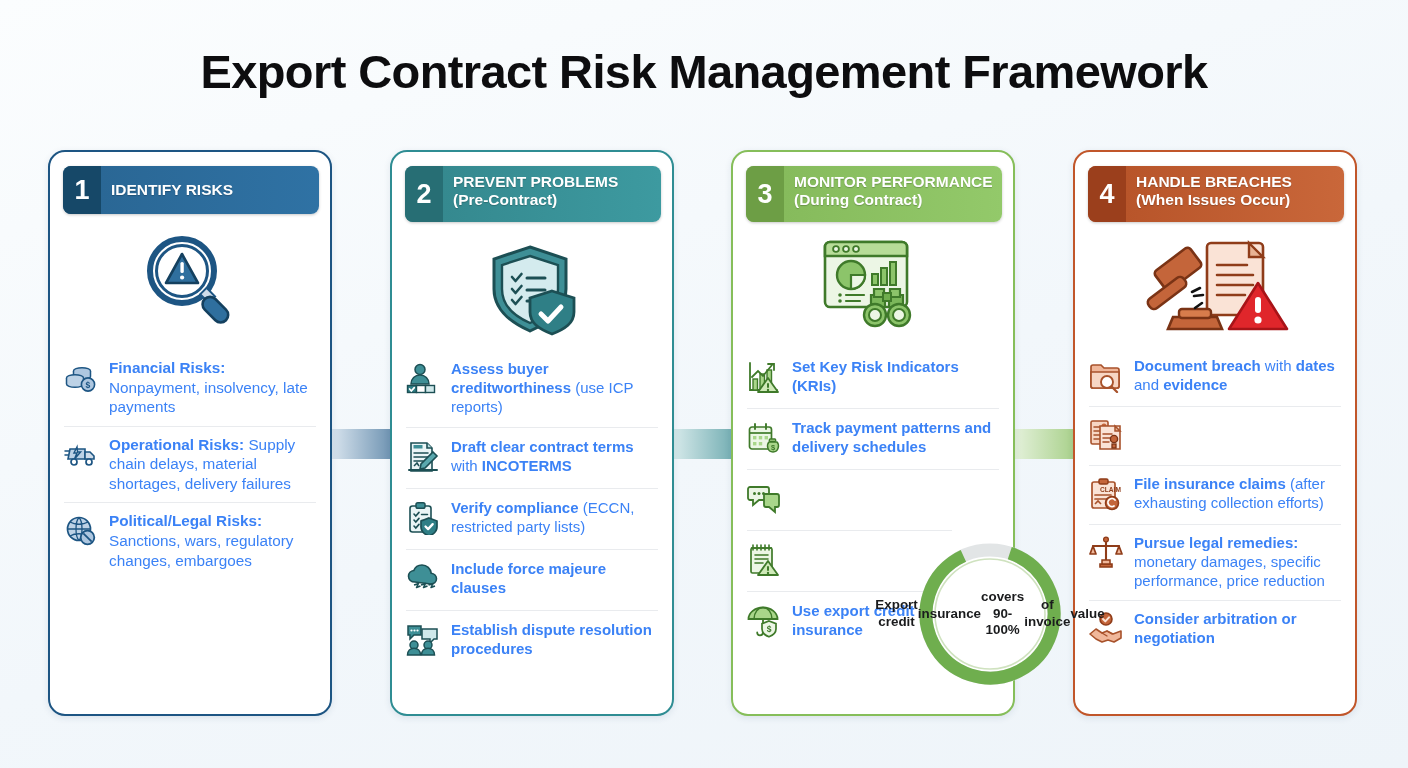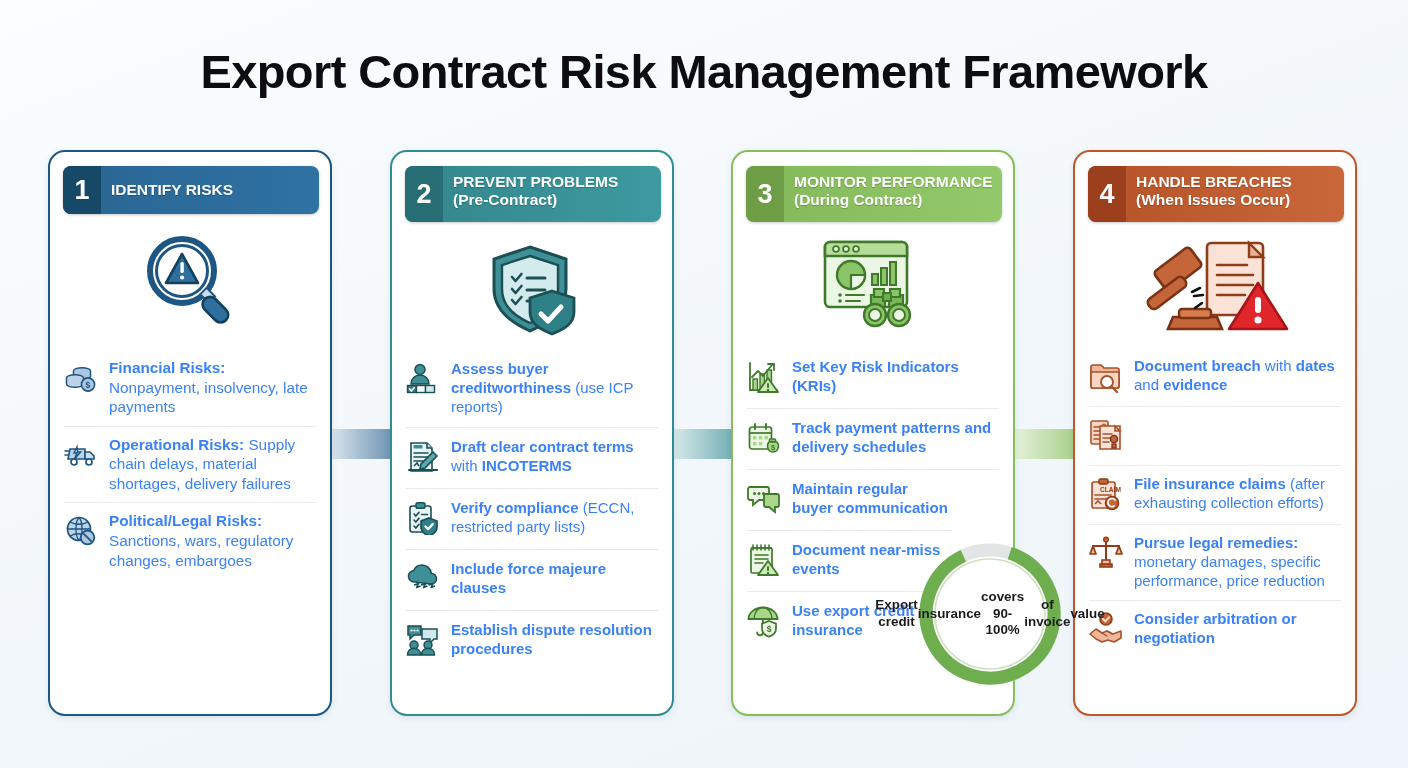--- a/index.html
+++ b/index.html
@@ -401,39 +401,33 @@
       <div class="row narrow">
         <div class="ic">
           <svg width="34" height="34" viewBox="0 0 34 34">
             <path d="M3 5h17a2 2 0 012 2v9a2 2 0 01-2 2h-8l-6 5v-5H3a2 2 0 01-2-2V7a2 2 0 012-2z" fill="#ecf6e5" stroke="#3f7a2a" stroke-width="1.8"></path>
             <circle cx="7.5" cy="11.5" r="1.5" fill="#3f7a2a"></circle>
               <circle cx="12" cy="11.5" r="1.5" fill="#3f7a2a"></circle>
               <circle cx="16.5" cy="11.5" r="1.5" fill="#3f7a2a"></circle>
             <path d="M17 12h13a2 2 0 012 2v9a2 2 0 01-2 2h-2v5l-6-5h-3a2 2 0 01-2-2z" fill="#a9d68a" stroke="#3f7a2a" stroke-width="1.8"></path>
           </svg>
         </div>
-        <div class="tx">
-          <b>Maintain regular buyer communication</b>
-        </div>
       </div>
 
       <div class="row narrow n3">
         <div class="ic">
           <svg width="34" height="34" viewBox="0 0 34 34">
             <rect x="4" y="5" width="21" height="25" rx="1.5" fill="#ecf6e5" stroke="#3f7a2a" stroke-width="1.7"></rect>
             <path d="M6 2v5M10 2v5M14 2v5M18 2v5M22 2v5" stroke="#3f7a2a" stroke-width="1.6" stroke-linecap="round"></path>
             <path d="M4 5h21" stroke="#3f7a2a" stroke-width="1.7"></path>
             <path d="M8 12h13M8 16h13M8 20h8" stroke="#3f7a2a" stroke-width="1.6" stroke-linecap="round"></path>
             <path d="M21 18 L31 32 H11 Z" fill="#cfe9b8" stroke="#3f7a2a" stroke-width="1.8" stroke-linejoin="round"></path>
             <rect x="20" y="23" width="2" height="5" rx="1" fill="#3f7a2a"></rect>
               <circle cx="21" cy="30" r="1.2" fill="#3f7a2a"></circle>
           </svg>
-        </div>
-        <div class="tx">
-          <b>Document near-miss events</b>
         </div>
       </div>
 
       <div class="row narrow n4">
         <div class="ic">
           <svg width="34" height="34" viewBox="0 0 34 34">
             <path d="M1.5 15C1.5 8.6 8 3.5 16 3.5S30.5 8.6 30.5 15z" fill="#a9d68a" stroke="#3f7a2a" stroke-width="1.8"></path>
             <path d="M7 15c0-6.4 4-11.5 9-11.5S25 8.6 25 15" fill="none" stroke="#3f7a2a" stroke-width="1.5"></path>
             <path d="M16 15v13c0 2-1.5 3.3-3 3.3s-2.8-1.3-2.8-2.8" fill="none" stroke="#3f7a2a" stroke-width="1.8" stroke-linecap="round"></path>
             <path d="M22 17l7 2.6v5.5c0 4.4-3.4 6.4-7 7.7-3.6-1.3-7-3.3-7-7.7v-5.5z" fill="#ecf6e5" stroke="#3f7a2a" stroke-width="1.7"></path>

